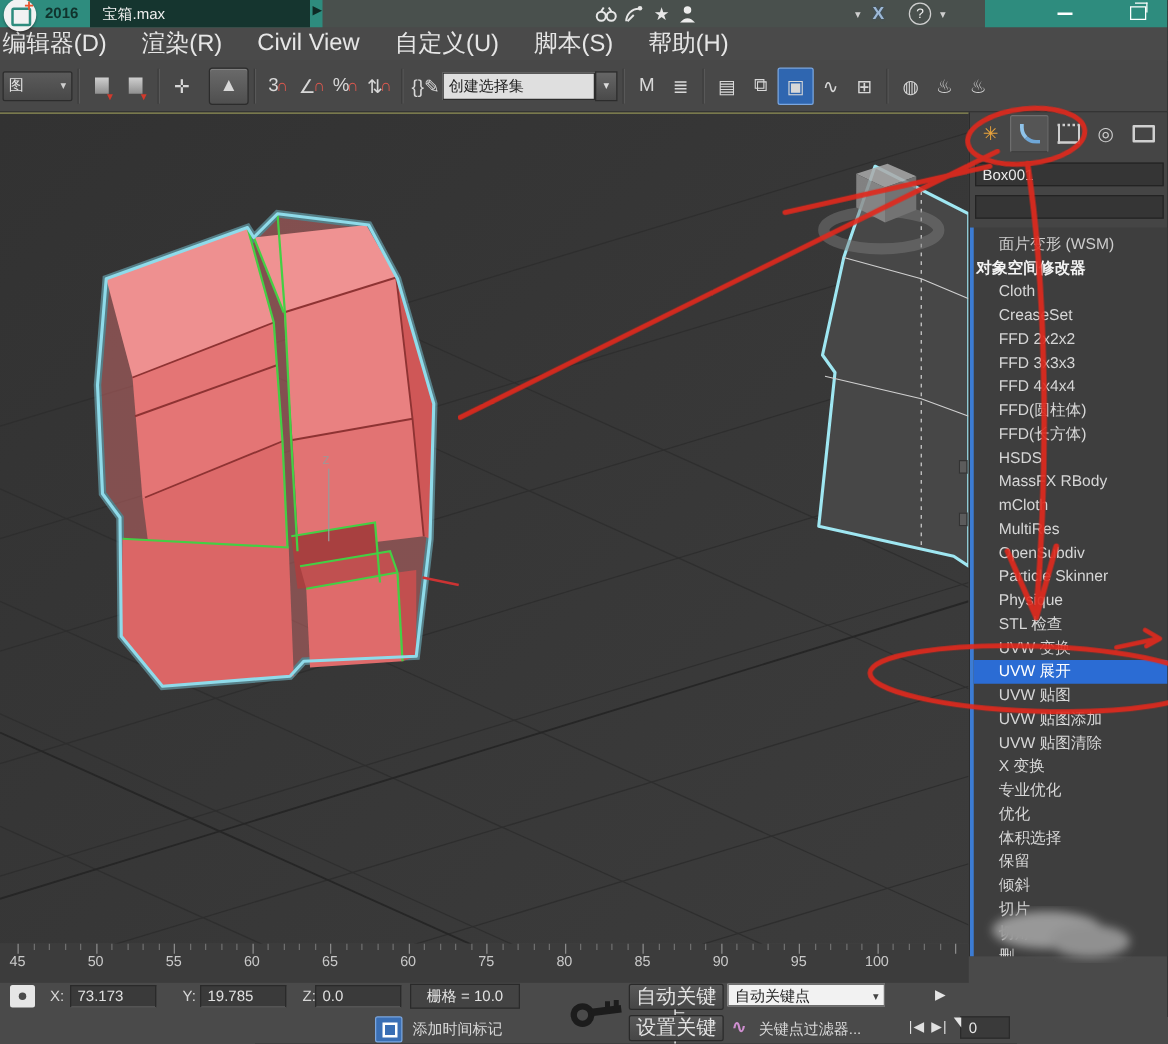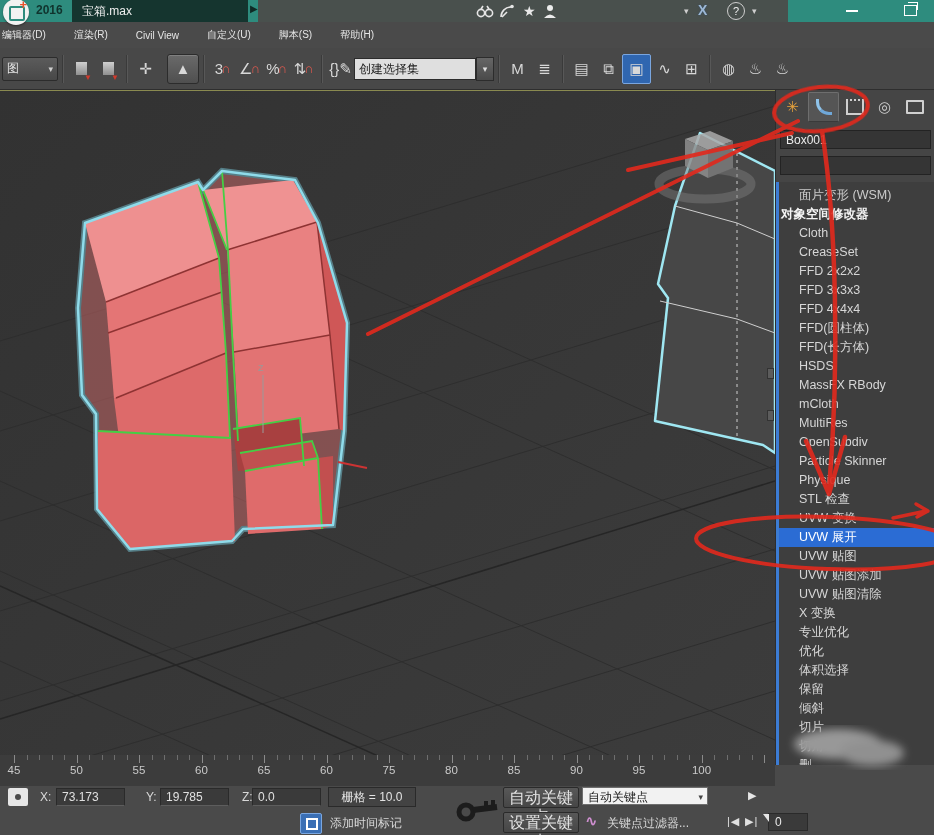--- a/index.html
+++ b/index.html
@@ -28,21 +28,21 @@
   .helpc{position:absolute;left:727px;top:2px;width:16px;height:16px;border-radius:50%;border:1px solid #cfcfcf;
          text-align:center;line-height:16px;font-size:11px;color:#eee;}
   .wbtn{position:absolute;top:0;width:40px;height:22px;color:#fff;text-align:center;line-height:20px;cursor:default;}
   .minline{display:inline-block;width:12px;height:2px;background:#fff;vertical-align:middle;}
   .restbox{position:relative;display:inline-block;width:11px;height:9px;border:1px solid #fff;margin-top:5px;}
   .restbox::after{content:"";position:absolute;left:3px;top:-4px;width:9px;height:7px;border:1px solid #fff;border-bottom:none;border-left:none;}
 
   
   .menubar{position:absolute;left:0;top:22px;width:934px;height:26px;background:#4a4a4a;border-bottom:1px solid #3c3c3c;
            display:flex;align-items:center;gap:28px;padding-left:2px;}
-  .mitem{color:#e6e6e6;font-size:10px;cursor:default;}
+  .mitem{color:#e6e6e6;font-size:19px;cursor:default;}
 
   
   .toolbar{position:absolute;left:0;top:48px;width:934px;height:42px;background:#484848;display:flex;align-items:center;
            padding-left:2px;border-bottom:1px solid #2e2e2e;box-sizing:border-box;}
   .tsep{width:1px;height:28px;background:#3a3a3a;border-right:1px solid #585858;margin:0 4px;}
   .tgap{width:8px;}
   .tbtn{width:27px;height:28px;display:flex;align-items:center;justify-content:center;color:#d8d8d8;font-size:15px;
         position:relative;cursor:default;}
   .tbtn.raised{background:linear-gradient(#6a6a6a,#4f4f4f);border:1px solid #2c2c2c;border-radius:3px;box-shadow:inset 0 1px 0 #808080;width:30px;}
   .tbtn.hl{background:#2f66b0;border:1px solid #7aa6df;border-radius:2px;}

